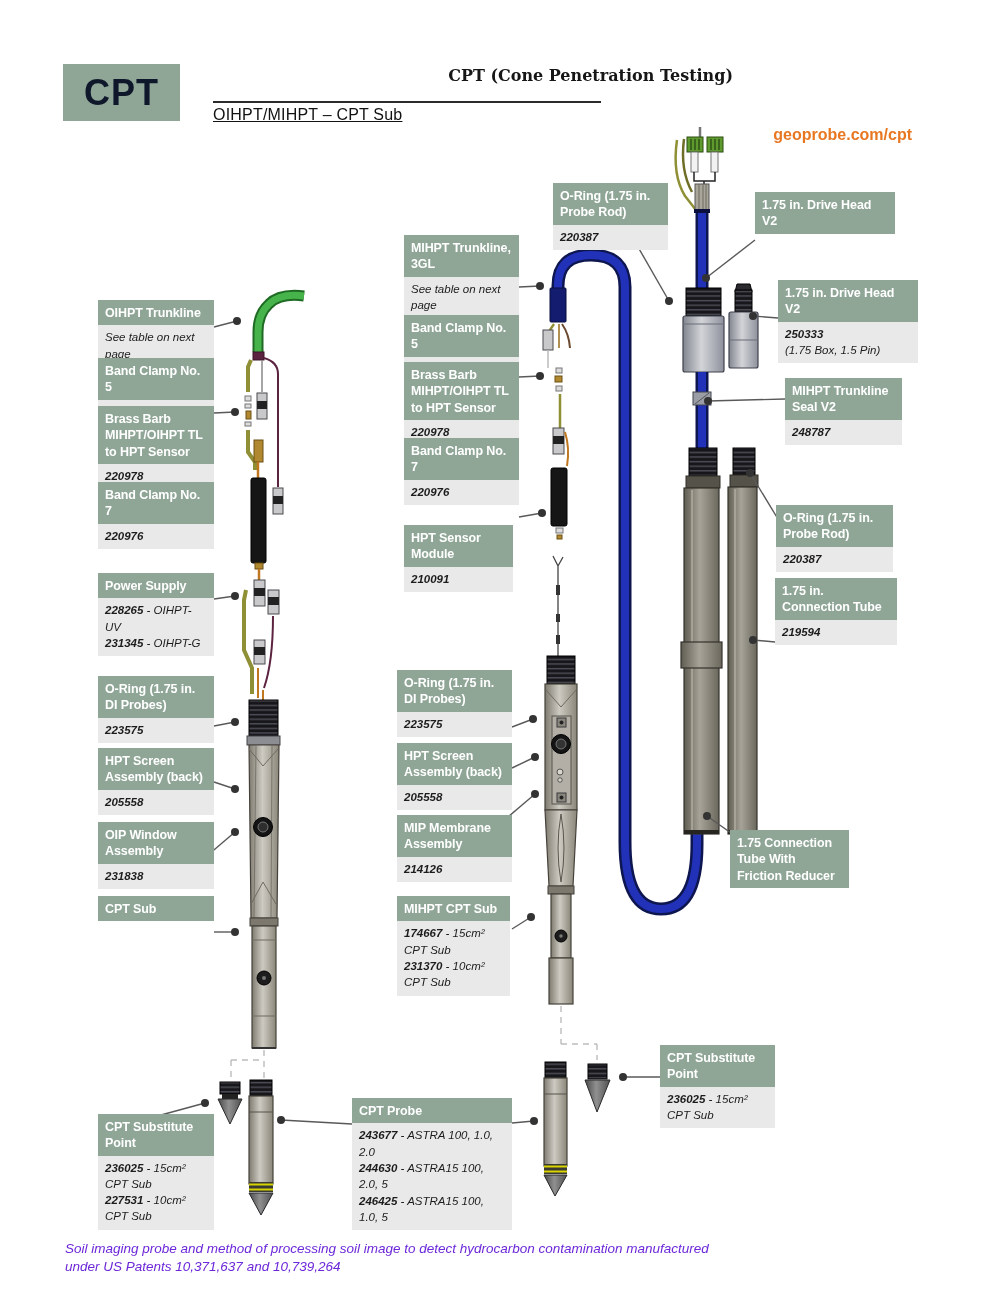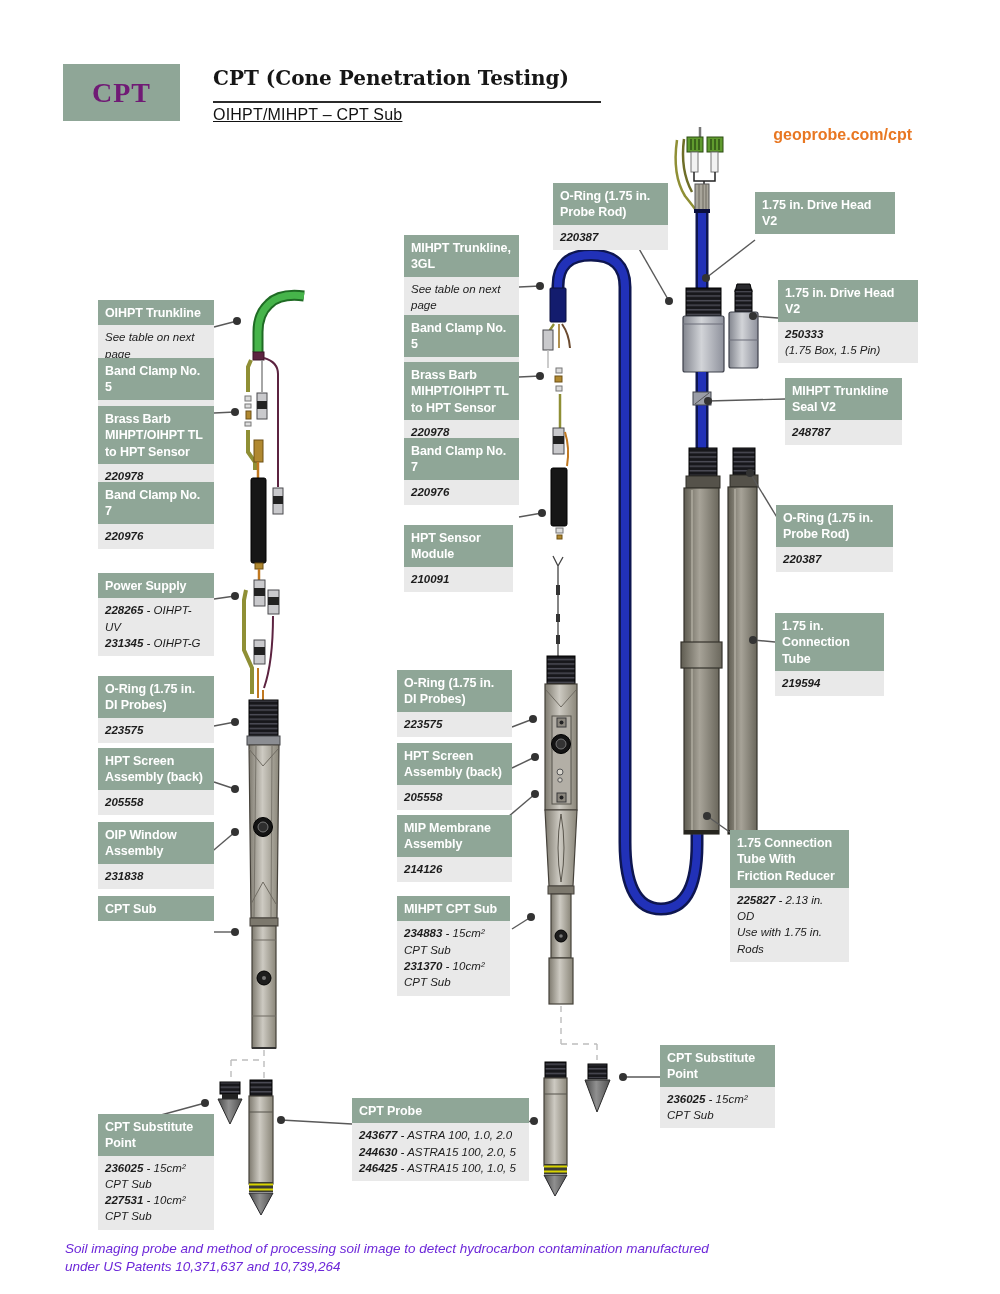--- a/index.html
+++ b/index.html
@@ -1,23 +1,23 @@
 <!DOCTYPE html>
 <html style="--green: #8fa697; --orange: #e87722; --cable_blue: #2131b8; --trunkline_green: #46b44a;"><head>
 <meta charset="utf-8">
 <style>
   html,body{margin:0;padding:0;background:#fff;}
   #page{position:relative;width:1000px;height:1294px;background:#fff;overflow:hidden;
         font-family:"Liberation Sans",sans-serif;}
   
   #logo-box{position:absolute;left:63px;top:64px;width:117px;height:57px;
             background:var(--green,#8fa697);display:flex;align-items:center;justify-content:center;}
-  #logo-box span{font-family:Liberation Serif, serif;font-weight:bold;font-size:28px;color:#701a75;letter-spacing:1px;}
+  #logo-box span{font-family:Liberation Sans, sans-serif;font-weight:bold;font-size:36px;color:#0f172a;letter-spacing:1px;}
   #page-title{position:absolute;left:213px;top:66px;width:520px;
-              font-family:"DejaVu Serif",serif;font-weight:bold;font-size:20px;color:#161616;}
+              font-family:"DejaVu Serif",serif;font-weight:bold;font-size:16px;color:#161616;text-align:right;}
   #title-rule{position:absolute;left:213px;top:101px;width:388px;height:2px;background:#2b2b2b;}
   #subtitle{position:absolute;left:213px;top:106px;font-size:16px;color:#121212;letter-spacing:.2px;text-decoration:underline;}
   #site-url{position:absolute;left:660px;top:126px;width:252px;text-align:right;
             font-size:16px;font-weight:bold;color:var(--orange,#e87722);text-decoration:none;}
   
   .callout{position:absolute;box-sizing:border-box;z-index:5;}
   .co-h{background:var(--green,#8fa697);color:#fff;font-weight:bold;font-size:12.5px;
         line-height:1.3;padding:5px 7px 4px 7px;letter-spacing:-.1px;overflow-wrap:break-word;}
   .co-b{background:#e9e9e9;color:#1c1c1c;font-style:italic;font-size:11.5px;line-height:1.42;
         padding:4px 7px 5px 7px;}
@@ -390,25 +390,25 @@
     </div>
   <div class="callout" style="left:397px;top:815px;width:115px">
       <div class="co-h">MIP Membrane Assembly</div>
       <div class="co-b">
         <div><b>214126</b></div>
       </div>
     </div>
   <div class="callout" style="left:397px;top:896px;width:113px">
       <div class="co-h">MIHPT CPT Sub</div>
       <div class="co-b">
-        <div><b>234883</b> - 15cm² CPT Sub</div>
+        <div><b>174667</b> - 15cm² CPT Sub</div>
         <div><b>231370</b> - 10cm² CPT Sub</div>
       </div>
     </div>
-  <div class="callout" style="left:352px;top:1098px;width:177px">
+  <div class="callout" style="left:352px;top:1098px;width:160px">
       <div class="co-h">CPT Probe</div>
       <div class="co-b">
         <div><b>243677</b> - ASTRA 100, 1.0, 2.0</div>
         <div><b>244630</b> - ASTRA15 100, 2.0, 5</div>
         <div><b>246425</b> - ASTRA15 100, 1.0, 5</div>
       </div>
     </div>
   <div class="callout" style="left:553px;top:183px;width:115px">
       <div class="co-h">O-Ring (1.75 in. Probe Rod)</div>
       <div class="co-b">
@@ -431,32 +431,28 @@
       <div class="co-b">
         <div><b>248787</b></div>
       </div>
     </div>
   <div class="callout" style="left:776px;top:505px;width:117px">
       <div class="co-h">O-Ring (1.75 in. Probe Rod)</div>
       <div class="co-b">
         <div><b>220387</b></div>
       </div>
     </div>
-  <div class="callout" style="left:775px;top:613px;width:109px">
+  <div class="callout" style="left:775px;top:578px;width:122px">
       <div class="co-h">1.75 in. Connection Tube</div>
       <div class="co-b">
         <div><b>219594</b></div>
       </div>
     </div>
   <div class="callout" style="left:730px;top:830px;width:119px">
       <div class="co-h">1.75 Connection Tube With Friction Reducer</div>
-      <div class="co-b">
-        <div><b>225827</b> - 2.13 in. OD</div>
-        <div>Use with 1.75 in. Rods</div>
-      </div>
     </div>
   <div class="callout" style="left:660px;top:1045px;width:115px">
       <div class="co-h">CPT Substitute Point</div>
       <div class="co-b">
         <div><b>236025</b> - 15cm² CPT Sub</div>
       </div>
     </div>
 
   <div id="footer">
     <div>Soil imaging probe and method of processing soil image to detect hydrocarbon contamination manufactured</div>

